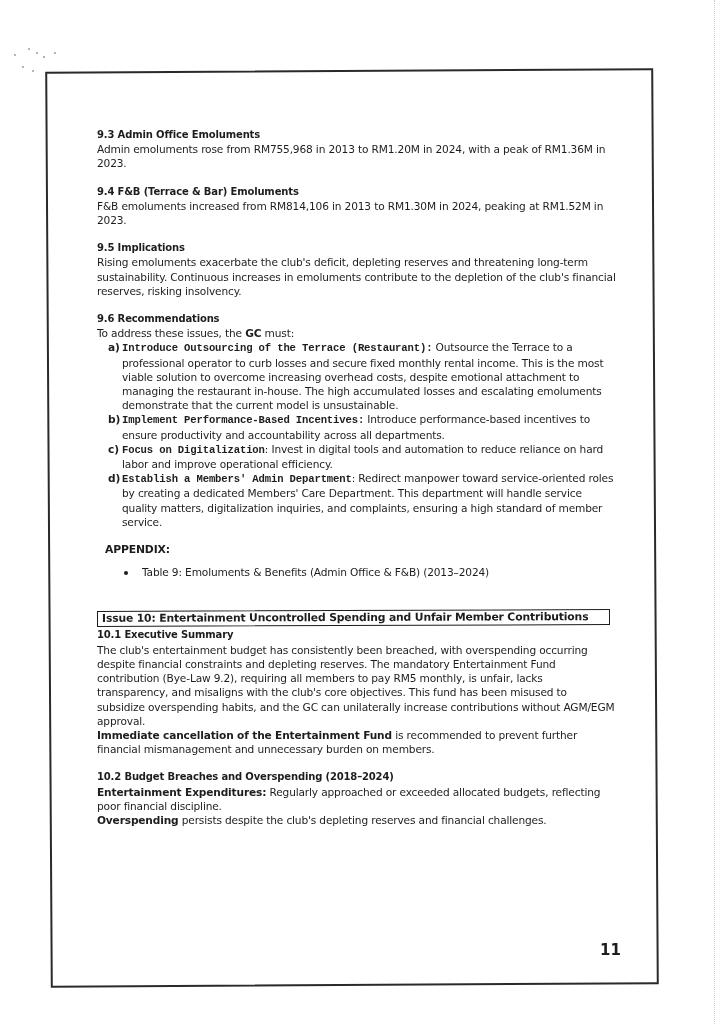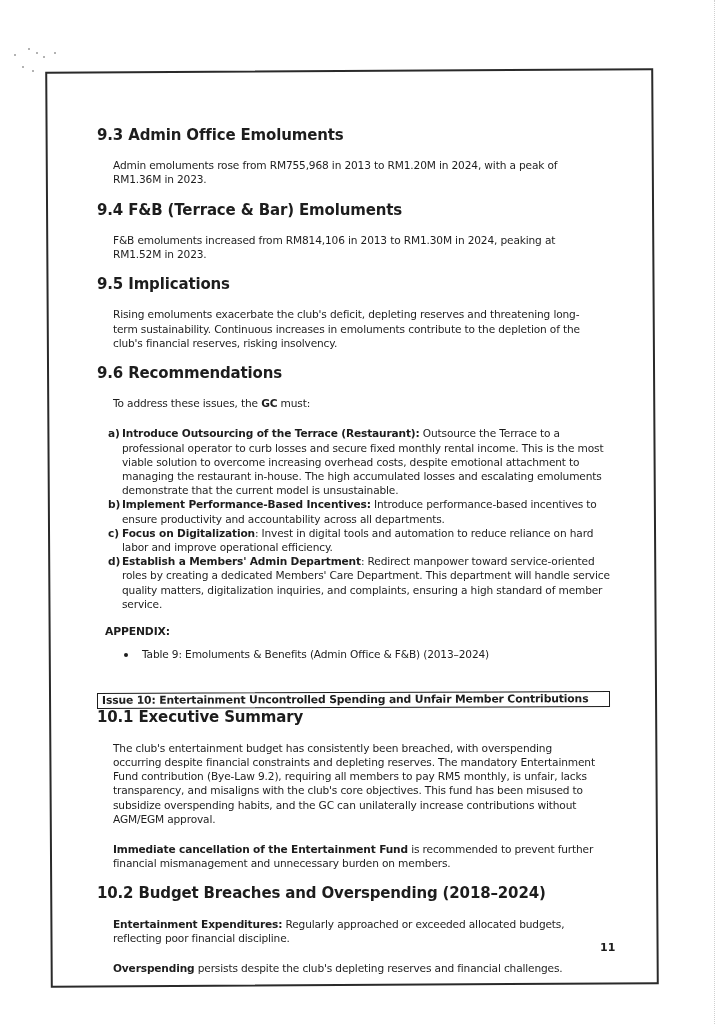--- a/index.html
+++ b/index.html
@@ -52,43 +52,43 @@
       position: absolute;
       left: 97px;
       top: 128px;
       width: 520px;
       font-size: 10.6px;
       line-height: 14.2px;
       letter-spacing: -0.15px;
     }
     .section { margin: 0 0 14px 0; }
     .section h3 {
-      font-size: 15px;
+      font-size: 10px;
       font-weight: bold;
       margin: 0;
       line-height: 14.2px;
     }
-    .section p { margin: 16px; }
+    .section p { margin: 0; }
     .rec-list {
       margin: 0;
       padding: 0;
       list-style: none;
     }
     .rec-list li {
       position: relative;
       padding-left: 25px;
       margin-left: 0;
     }
     .rec-list .marker {
       position: absolute;
       left: 11px;
       top: 0;
       font-weight: bold;
     }
-    .rec-list b { font-weight: bold; }
+    .rec-list b { font-weight: bold; font-family: Liberation Mono, monospace; }
     .appendix h4 {
       font-size: 10.8px;
       font-weight: bold;
       margin: 8px;
       line-height: 14.2px;
     }
     .appendix ul {
       margin: 1px;
       padding: 0;
       list-style: none;
@@ -115,21 +115,21 @@
       font-size: 10.8px;
       line-height: 14px;
       width: 503px;
       transform: rotate(-0.2deg);
     }
     .issue-section { margin-top: 2px; }
     .page-number {
       position: absolute;
       left: 600px;
       top: 941px;
-      font-size: 11px;
+      font-size: 15px;
       font-weight: bold;
       color: #1d1d1d;
     }
   </style>
 </head>
 <body>
 
 <div class="scan-specks">
   <span style="left:4px;top:14px"></span>
   <span style="left:18px;top:8px"></span>

